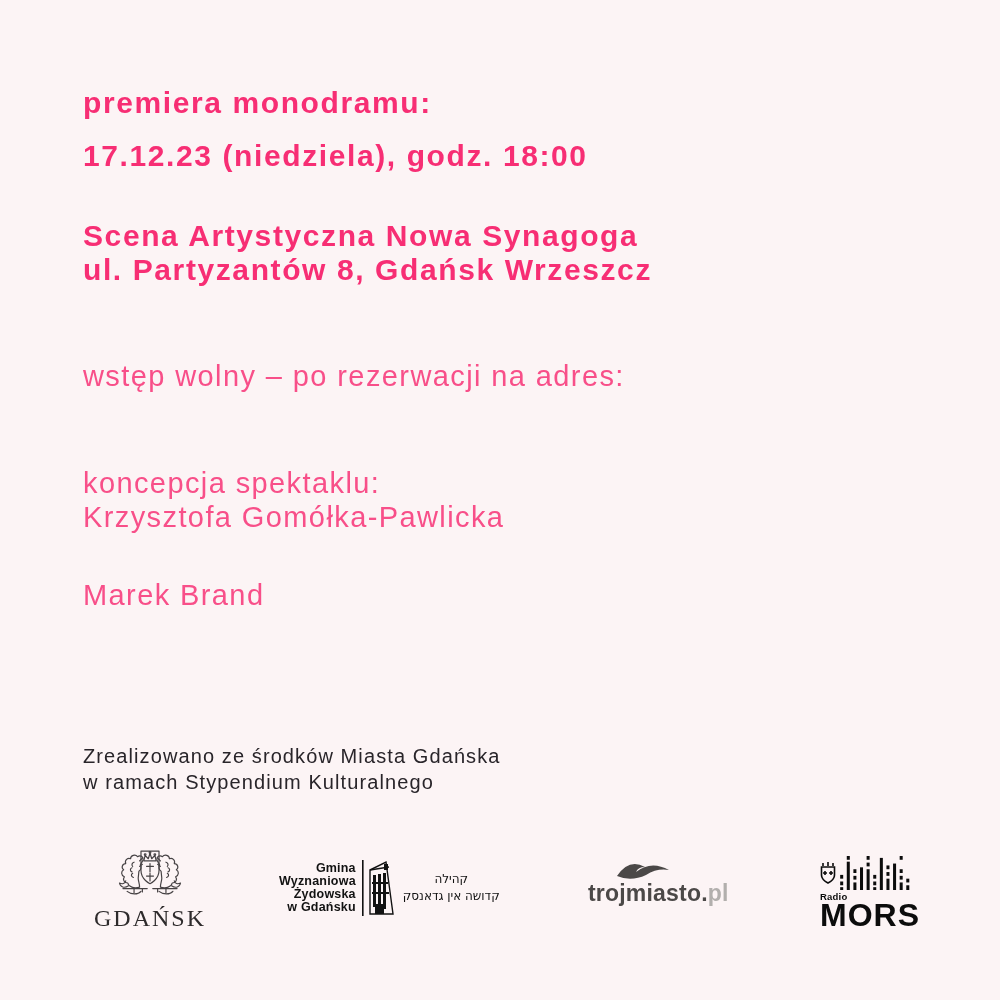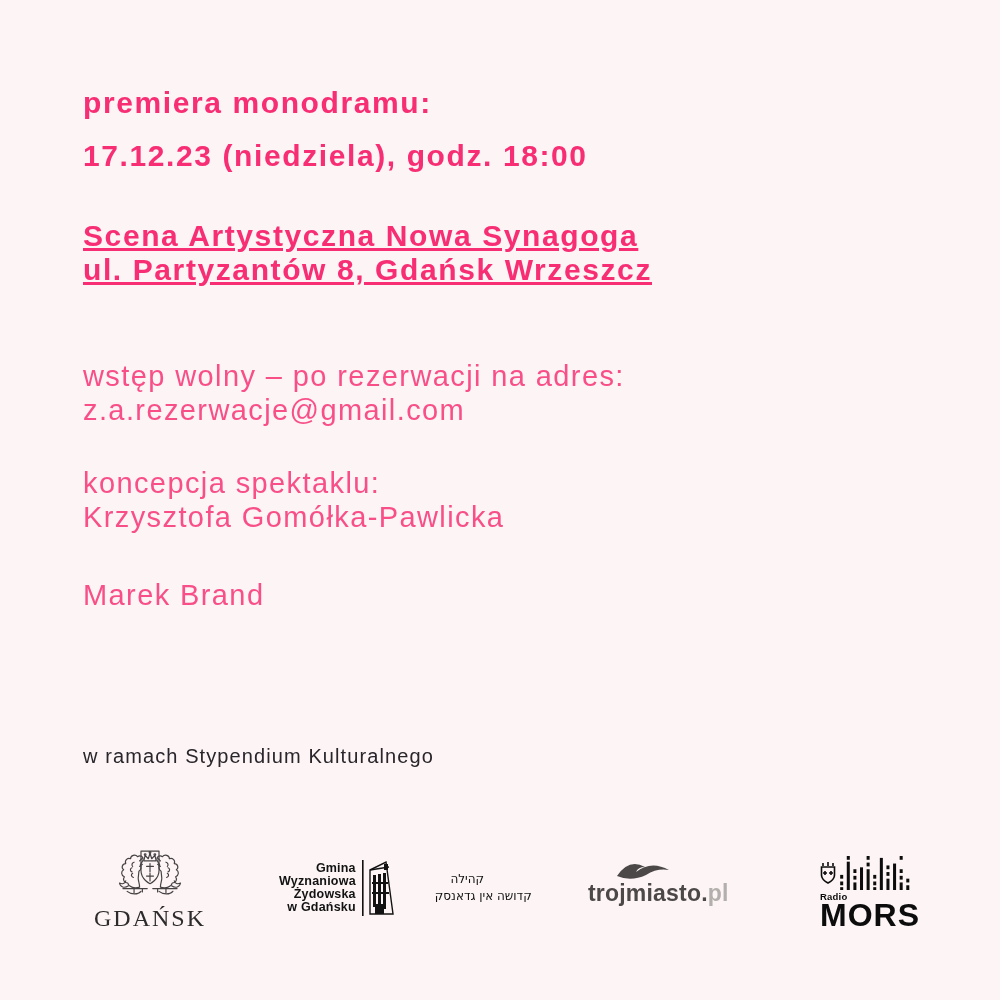--- a/index.html
+++ b/index.html
@@ -9,21 +9,21 @@
     font-family:"Liberation Sans",sans-serif;
     padding-left:38px;
   }
   .abs{position:absolute;left:83px;}
   .pink-bold{
     color:#f72e74;font-weight:bold;font-size:30px;letter-spacing:1.6px;
     line-height:34px;white-space:nowrap;
   }
   #premiere{top:86px;}
   #datetime{top:139px;}
-  #venue{top:219px;text-decoration:underline;}
+  #venue{top:219px;}
   #venue div{line-height:34px;}
   .pink-body{
     color:#f84f89;font-weight:400;font-size:29px;letter-spacing:1.4px;
     line-height:34px;white-space:nowrap;
   }
   #admission{top:359px;}
   #concept{top:466px;}
   #script{top:578px;}
   .note{
     color:#29252a;font-size:20px;letter-spacing:1.1px;line-height:26px;
@@ -44,21 +44,21 @@
   #logo-jewish{left:279px;top:860px;display:flex;align-items:center;}
   .jc-pl{
     text-align:right;font-weight:bold;font-size:12.5px;line-height:13px;
     color:#121212;letter-spacing:0.2px;padding-right:6px;
   }
   .jc-he{
     font-family:"DejaVu Sans",sans-serif;font-size:12px;line-height:17px;
     color:#121212;padding-left:7px;direction:rtl;
   }
   .jc-he .he1{text-align:center;}
-  .jc-he .he2{text-align:right;margin-left:32px;}
+  .jc-he .he2{text-align:right;}
   
   #logo-trojmiasto{left:588px;top:856px;width:150px;}
   #logo-trojmiasto svg{display:block;margin-left:27px;}
   .tm-word{
     font-weight:bold;font-size:23px;letter-spacing:0.2px;color:#4b4847;
     margin-top:-2px;white-space:nowrap;
   }
   .tm-word .tld{color:#b2afad;}
   
   #logo-mors{left:820px;top:856px;width:100px;color:#0c0c0c;}
@@ -82,33 +82,33 @@
 
   <div id="datetime" class="abs pink-bold">17.12.23 (niedziela), godz. 18:00</div>
 
   <div id="venue" class="abs pink-bold">
     <div>Scena Artystyczna Nowa Synagoga</div>
     <div>ul. Partyzantów 8, Gdańsk Wrzeszcz</div>
   </div>
 
   <div id="admission" class="abs pink-body">
     <div>wstęp wolny – po rezerwacji na adres:</div>
-    <div>z.a.rezerwacje@gmail.com</div>
   </div>
 
   <div id="concept" class="abs pink-body">
     <div>koncepcja spektaklu:</div>
     <div>Krzysztofa Gomółka-Pawlicka</div>
   </div>
 
   <div id="script" class="abs pink-body">
     <div>Marek Brand</div>
   </div>
 
   <div id="funding" class="abs note">
+    <div>Zrealizowano ze środków Miasta Gdańska</div>
     <div>w ramach Stypendium Kulturalnego</div>
   </div>
 
   <div id="logo-gdansk" class="logo">
     <svg width="104" height="60" viewBox="0 0 150 86" aria-hidden="true">
       <g fill="none" stroke="#464244" stroke-width="1.7" stroke-linecap="round" stroke-linejoin="round">
 
         <path d="M62 10 h26 v28 c0 13 -13 19 -13 19 s-13 -6 -13 -19 z"></path>
 
         <path d="M66 24 l2 -8 4.5 5 2.5 -8 2.5 8 4.5 -5 2 8 z"></path>

